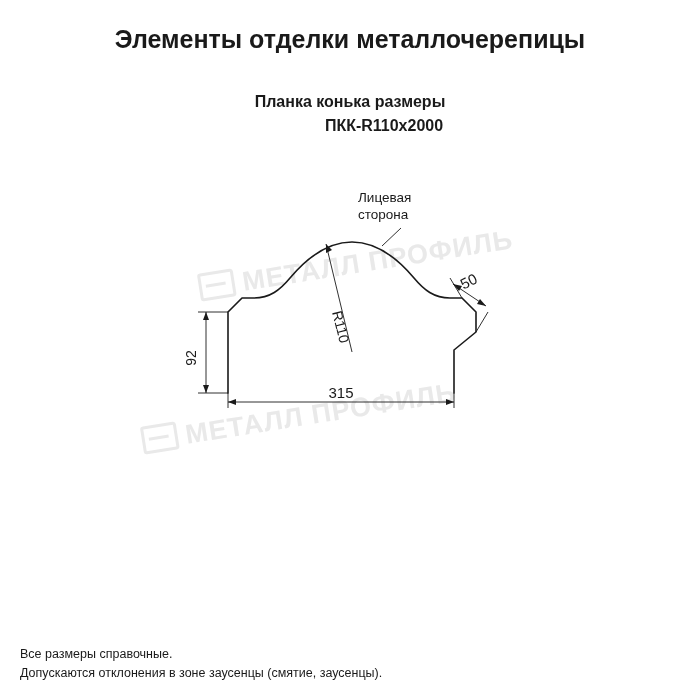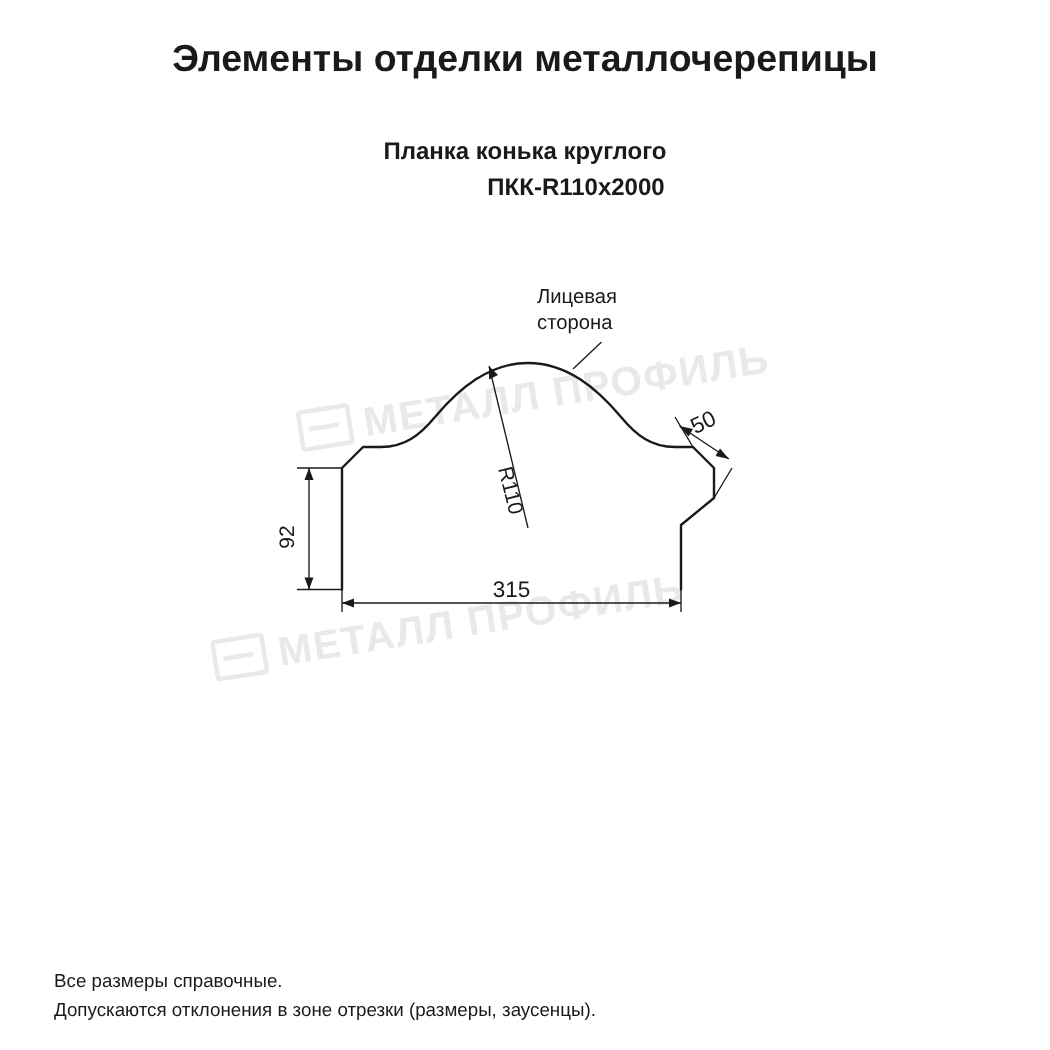--- a/index.html
+++ b/index.html
@@ -52,21 +52,21 @@
   }
   .drawing {
     position: absolute;
     left: 120px;
     top: 180px;
     width: 460px;
     height: 290px;
   }
   .footer {
     position: absolute;
-    left: 36px;
+    left: 20px;
     bottom: 17px;
     width: 660px;
     font-size: 12.5px;
     line-height: 19px;
     color: #1a1a1a;
   }
   .footer div { white-space: nowrap; }
   svg { display: block; }
   .wm {
     position: absolute;
@@ -97,21 +97,21 @@
   }
   .wm1 { left: 197px; top: 245px; transform: rotate(-9deg); }
   .wm2 { left: 140px; top: 398px; transform: rotate(-9deg); }
 </style>
 </head>
 <body>
 
 <div class="page">
 
   <div class="title">Элементы отделки металлочерепицы</div>
-  <div class="subtitle1">Планка конька круглого</div>
+  <div class="subtitle1">Планка конька размеры</div>
   <div class="subtitle2">ПКК-R110х2000</div>
 
   <div class="wm wm1">
     <span class="mark"></span><span>МЕТАЛЛ ПРОФИЛЬ</span>
   </div>
   <div class="wm wm2">
     <span class="mark"></span><span>МЕТАЛЛ ПРОФИЛЬ</span>
   </div>
 
   <div class="drawing">
@@ -164,16 +164,16 @@
         <line x1="262" y1="66" x2="281" y2="48"></line>
       </g>
       <text x="238" y="22" font-family="Liberation Sans, sans-serif" font-size="13.5" fill="#1a1a1a">Лицевая</text>
       <text x="238" y="39" font-family="Liberation Sans, sans-serif" font-size="13.5" fill="#1a1a1a">сторона</text>
 
     </svg>
   </div>
 
   <div class="footer">
     <div>Все размеры справочные.</div>
-    <div>Допускаются отклонения в зоне отрезки (размеры, заусенцы).</div>
+    <div>Допускаются отклонения в зоне заусенцы (смятие, заусенцы).</div>
   </div>
 
 </div>
 
 </body></html>

